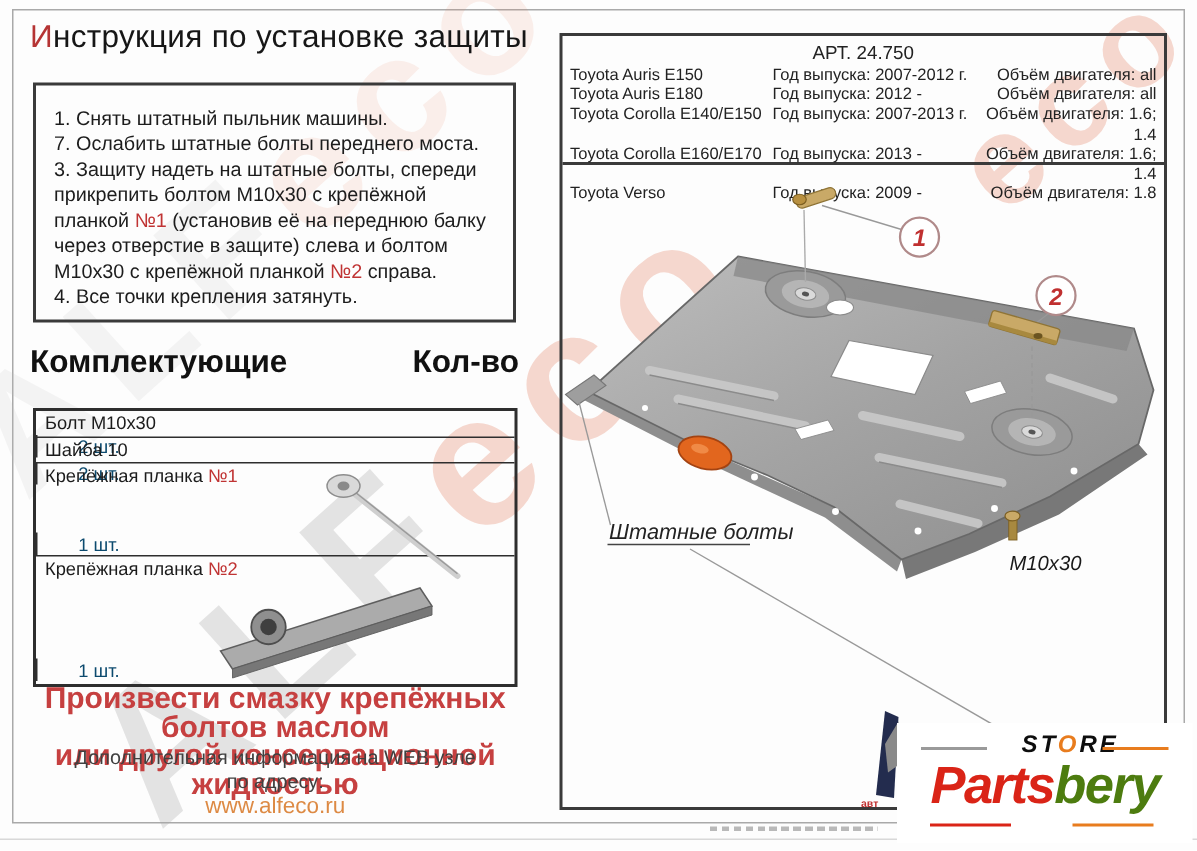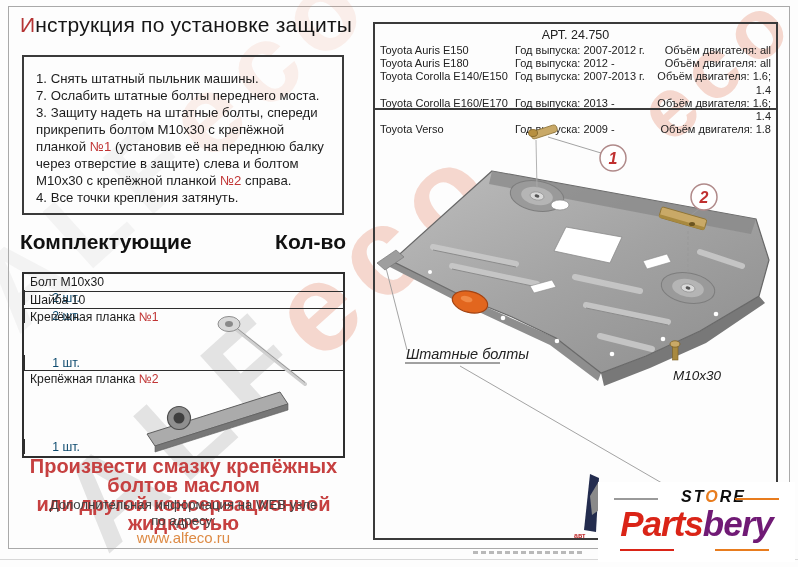--- a/index.html
+++ b/index.html
@@ -59,21 +59,21 @@
   .alfeco-frag { position:absolute; left:572px; top:468px; width:34px; height:72px; z-index:4; }
   .fineprint { position:absolute; left:473px; top:551px; width:112px; height:3px; z-index:3;
     background:repeating-linear-gradient(90deg,#b9b9b9 0 5px, transparent 5px 8px); }
   .pb-box { position:absolute; left:598px; top:482px; width:197px; height:80px; background:#ffffff; z-index:5; font-style:italic; }
   .pb-store { position:absolute; left:0; top:6px; width:100%; text-align:center; font-size:16px; font-weight:bold; letter-spacing:2px; color:#0d0d0d;padding-left:34px; }
   .pb-store .o { color:#e87c1e; }
   .pb-line-l { position:absolute; left:16px; top:16px; width:44px; height:2px; background:#9a9a9a; }
   .pb-line-r { position:absolute; right:16px; top:16px; width:44px; height:2px; background:#e87c1e; }
   .pb-word { position:absolute; left:0; top:22px; width:100%; text-align:center; font-size:35px; font-weight:bold; letter-spacing:-1px; }
   .pb-word .parts { color:#da2417; }
-  .pb-word .bery { color:#701a75;text-align:center; }
+  .pb-word .bery { color:#4d7c0f;text-align:center; }
   .pb-under-l { position:absolute; left:22px; bottom:11px; width:54px; height:2.5px; background:#da2417; }
   .pb-under-r { position:absolute; right:26px; bottom:11px; width:54px; height:2.5px; background:#e87c1e; }
 </style>
 </head>
 <body>
 
 <div id="screen">
 
   <div class="wm wm3"><span class="alf">ALF</span><span class="eco">eco</span></div>
   <div class="wm wm1"><span class="alf">ALF</span><span class="eco">eco</span></div>

